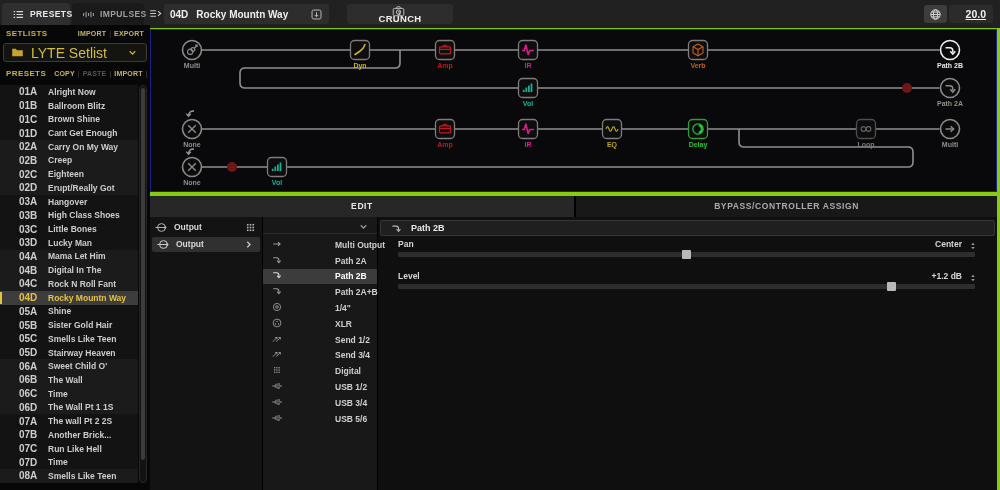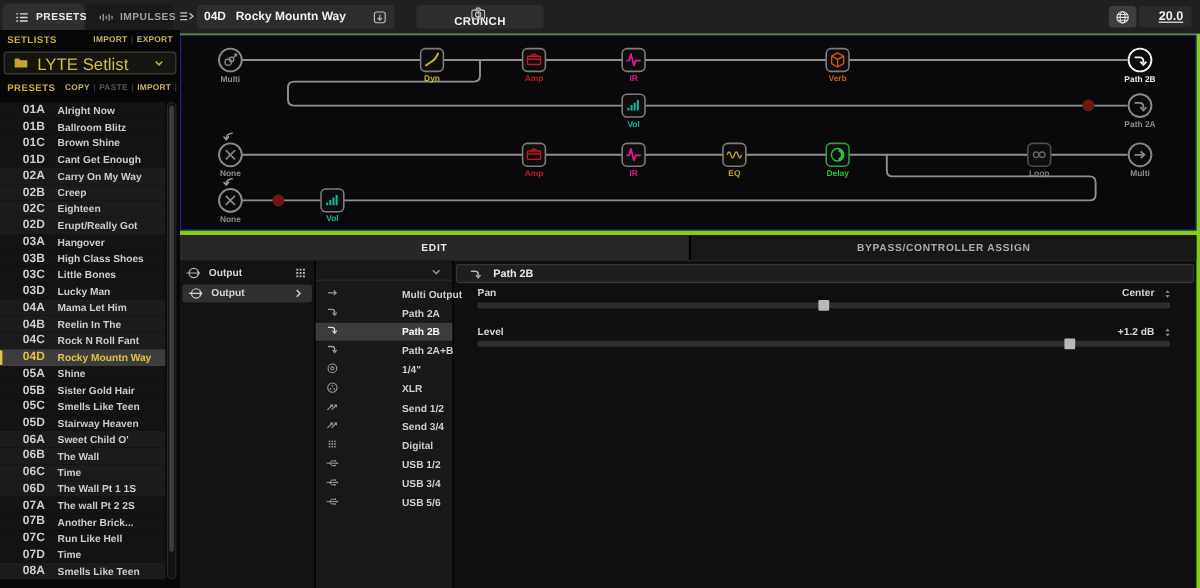--- a/index.html
+++ b/index.html
@@ -234,21 +234,21 @@
         <div class="prow bankA">
           <span class="num">03D</span>
                    <span class="nm">Lucky Man</span>
         </div>
         <div class="prow bankB">
           <span class="num">04A</span>
                    <span class="nm">Mama Let Him</span>
         </div>
         <div class="prow bankB">
           <span class="num">04B</span>
-                   <span class="nm">Reelin In The</span>
+                   <span class="nm">Digital In The</span>
         </div>
         <div class="prow bankB">
           <span class="num">04C</span>
                    <span class="nm">Rock N Roll Fant</span>
         </div>
         <div class="prow bankB sel">
           <span class="num">04D</span>
                    <span class="nm">Rocky Mountn Way</span>
         </div>
         <div class="prow bankA">

